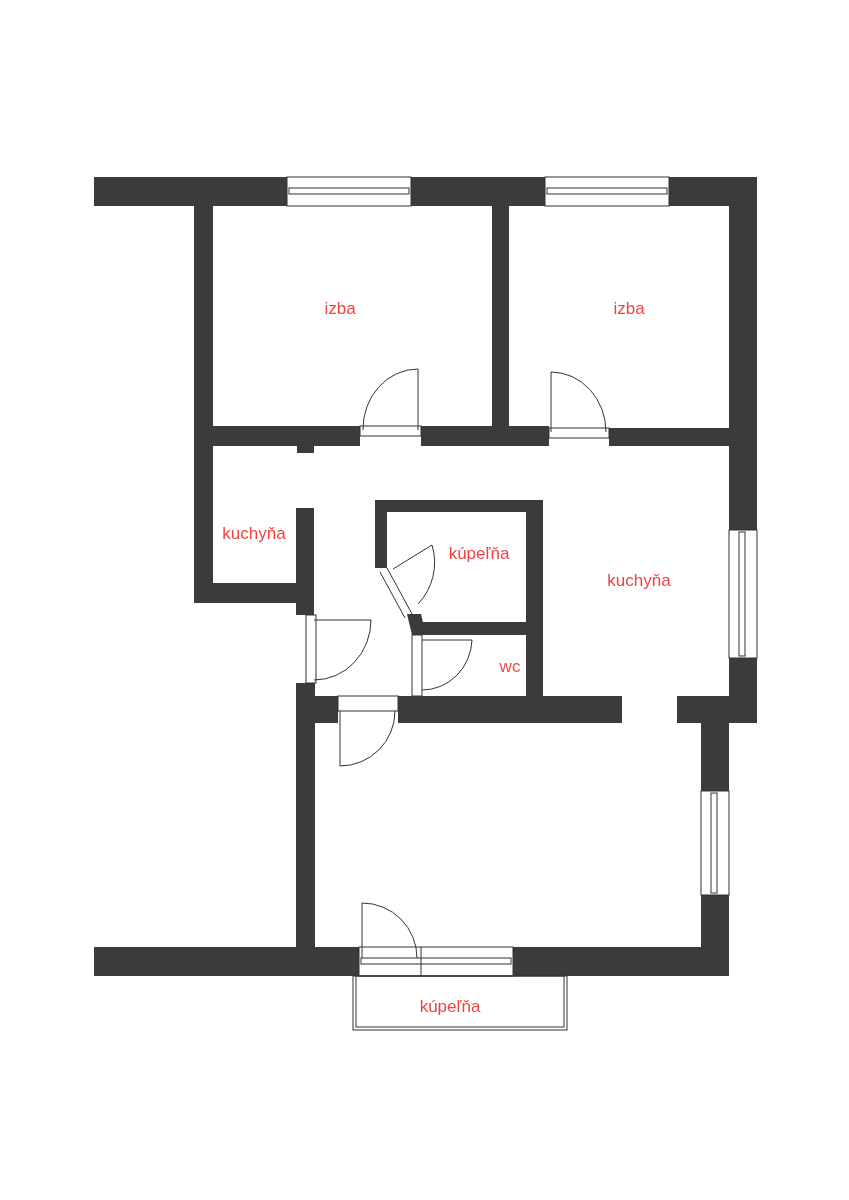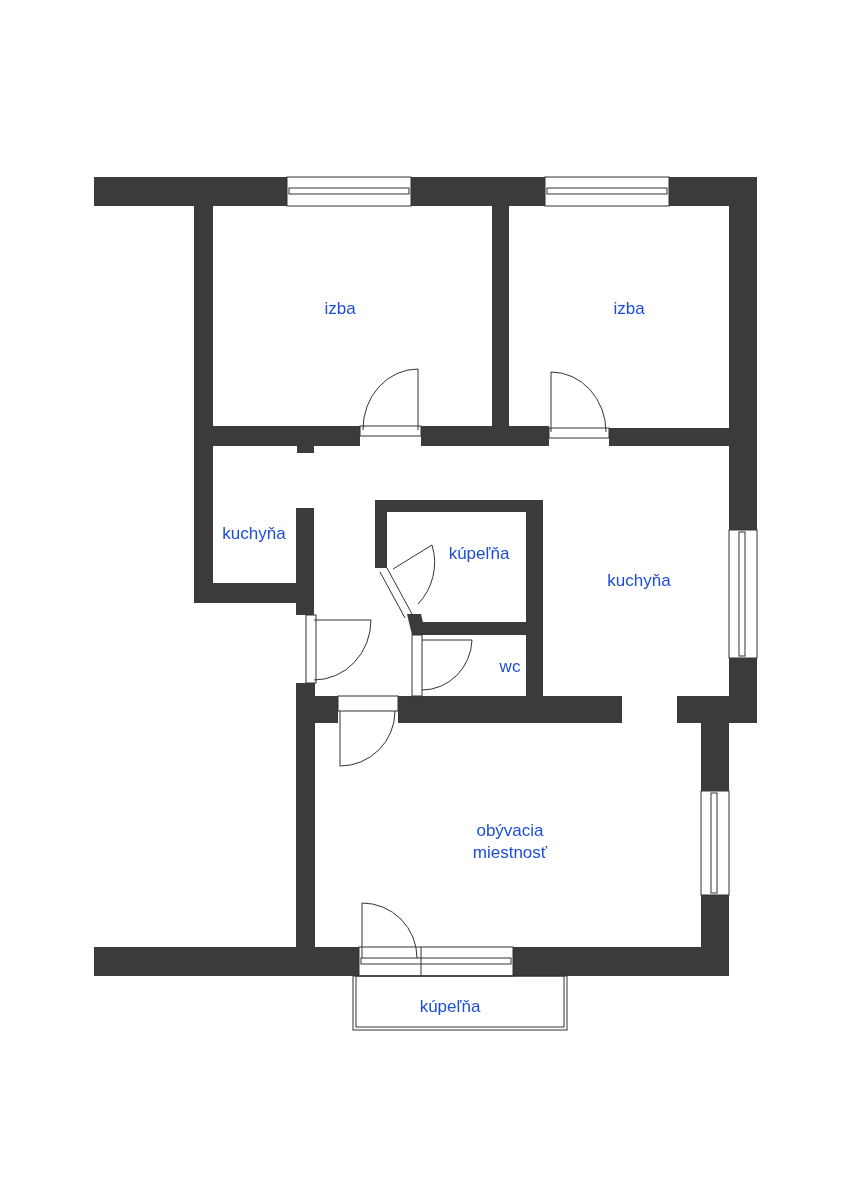--- a/index.html
+++ b/index.html
@@ -2,21 +2,21 @@
 <html><head>
   <meta charset="utf-8">
   <style>
     html, body { margin: 0; padding: 0; background: #ffffff; }
     body { width: 849px; height: 1200px; position: relative; overflow: hidden; }
     .plan { position: absolute; left: 0; top: 0; width: 849px; height: 1200px; }
     .room-label {
       position: absolute;
       font-family: "Liberation Sans", sans-serif;
       font-size: 17px;
-      color: #1d4ed8;
+      color: #ef4444;
       text-align: center;
       line-height: 22px;
       white-space: nowrap;
     }
     .room-label span { display: block; }
   </style>
 </head>
 <body>
 
 <div class="plan">
@@ -111,18 +111,14 @@
       <path d="M 362 903 A 55 55 0 0 1 417 958"></path>
     </g>
   </svg>
 
   <div class="room-label" style="left:310px; top:298px; width:60px;">izba</div>
   <div class="room-label" style="left:599px; top:298px; width:60px;">izba</div>
   <div class="room-label" style="left:218px; top:523px; width:72px;">kuchyňa</div>
   <div class="room-label" style="left:438px; top:543px; width:82px;">kúpeľňa</div>
   <div class="room-label" style="left:492px; top:656px; width:36px;">wc</div>
   <div class="room-label" style="left:596px; top:570px; width:86px;">kuchyňa</div>
-  <div class="room-label" style="left:450px; top:820px; width:120px;">
-    <span>obývacia</span>
-    <span>miestnosť</span>
-  </div>
   <div class="room-label" style="left:410px; top:996px; width:80px;">kúpeľňa</div>
 </div>
 
 </body></html>

